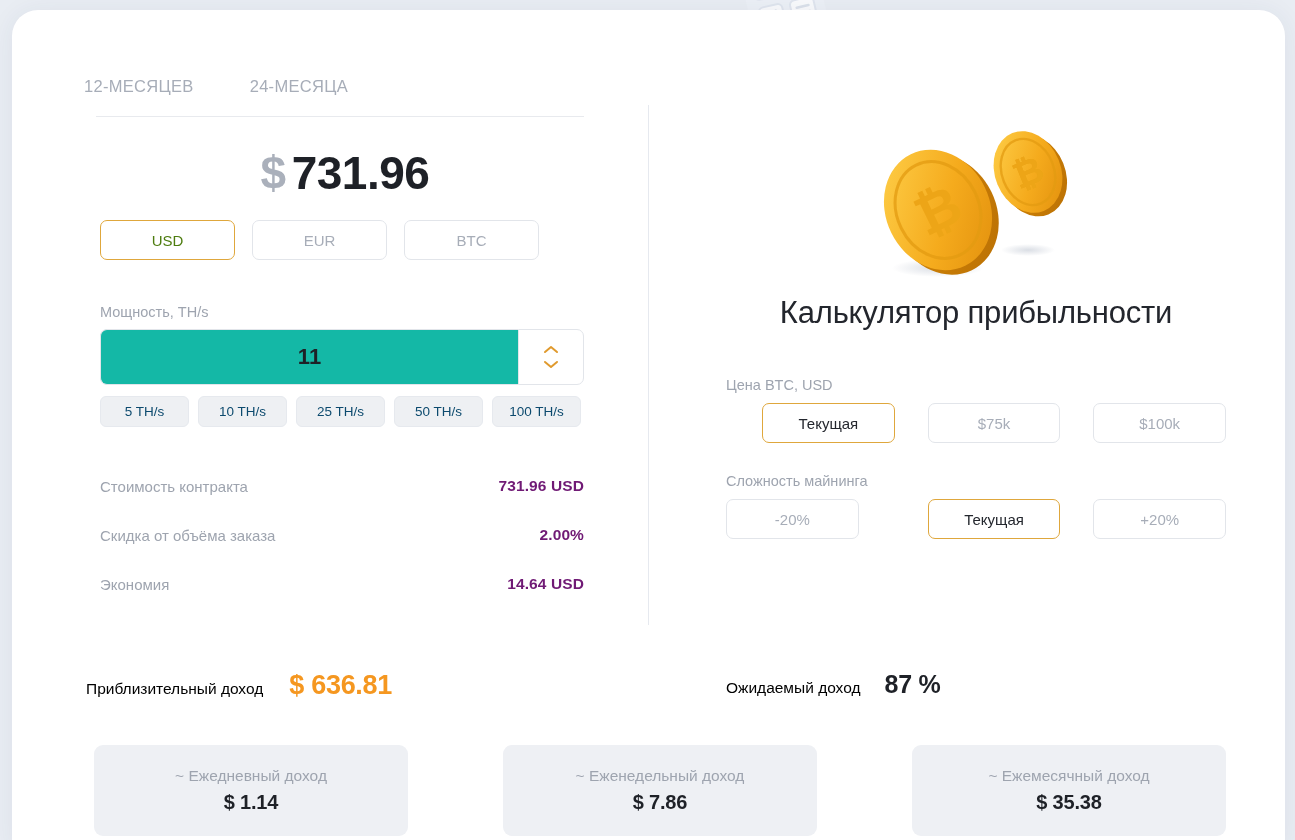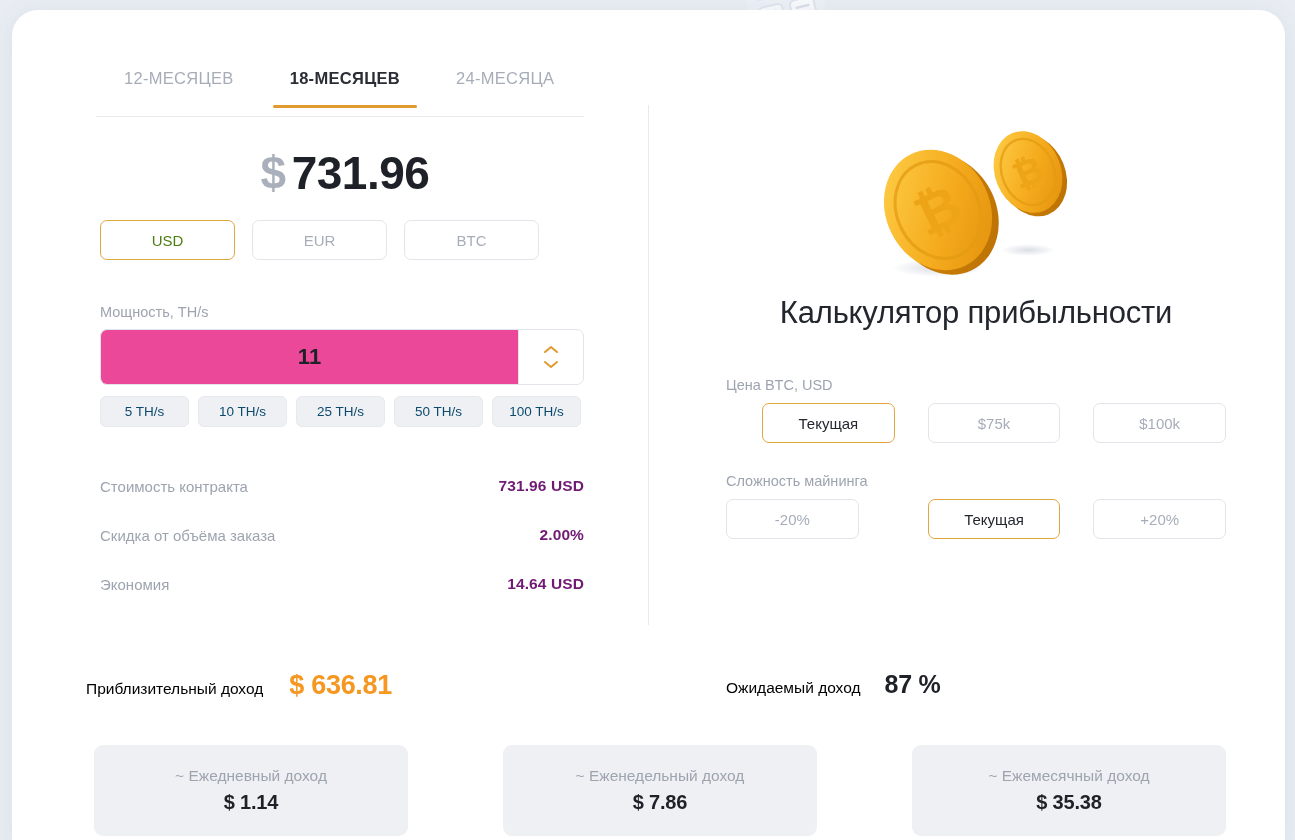--- a/index.html
+++ b/index.html
@@ -43,22 +43,21 @@
   }
 
   
   #tabs {
     position: absolute;
     left: 72px;
     top: 46px;
     width: 500px;
     height: 60px;
     display: flex;
-    align-items: center;
-    margin-left: 40px;
+    align-items: flex-end;
   }
   .tab {
     font-size: 16.5px;
     letter-spacing: .3px;
     color: #a7adb8;
     padding: 4px 0 20px 0;
     margin-right: 56px;
     cursor: pointer;
     white-space: nowrap;
     position: relative;
@@ -161,21 +160,21 @@
     flex: 1;
     border: 1px solid #e2e5ea;
     border-right: none;
     border-radius: 7px 0 0 7px;
     display: flex;
     align-items: center;
     justify-content: center;
     font-size: 22px;
     font-weight: 700;
     color: #1e2127;
-    background: #ec4899;
+    background: #14b8a6;
   }
   #power-stepper {
     width: 64px;
     border: 1px solid #e2e5ea;
     border-radius: 0 7px 7px 0;
     display: flex;
     flex-direction: column;
     align-items: center;
     justify-content: center;
     gap: 6px;
@@ -371,21 +370,20 @@
     <rect x="46" y="34" width="24" height="22" rx="5" fill="#ffffff" stroke="#dde3ed" stroke-width="2"></rect>
     <path d="M21 40 L31 50 M31 40 L21 50" stroke="#d7dde8" stroke-width="2.6" stroke-linecap="round"></path>
     <path d="M52 42 H64 M52 48 H64" stroke="#d7dde8" stroke-width="2.6" stroke-linecap="round"></path>
   </svg>
 </div>
 
 <div id="card">
 
   <div id="tabs">
     <button class="tab">12-МЕСЯЦЕВ</button>
-    <button class="tab active">18-МЕСЯЦЕВ</button>
     <button class="tab">24-МЕСЯЦА</button>
   </div>
   <div id="tabs-rule"></div>
 
   <div id="col-divider"></div>
 
   <div id="left-col">
 
     <div id="price-display">
       <span class="cur-sym">$</span><span>731.96</span>

